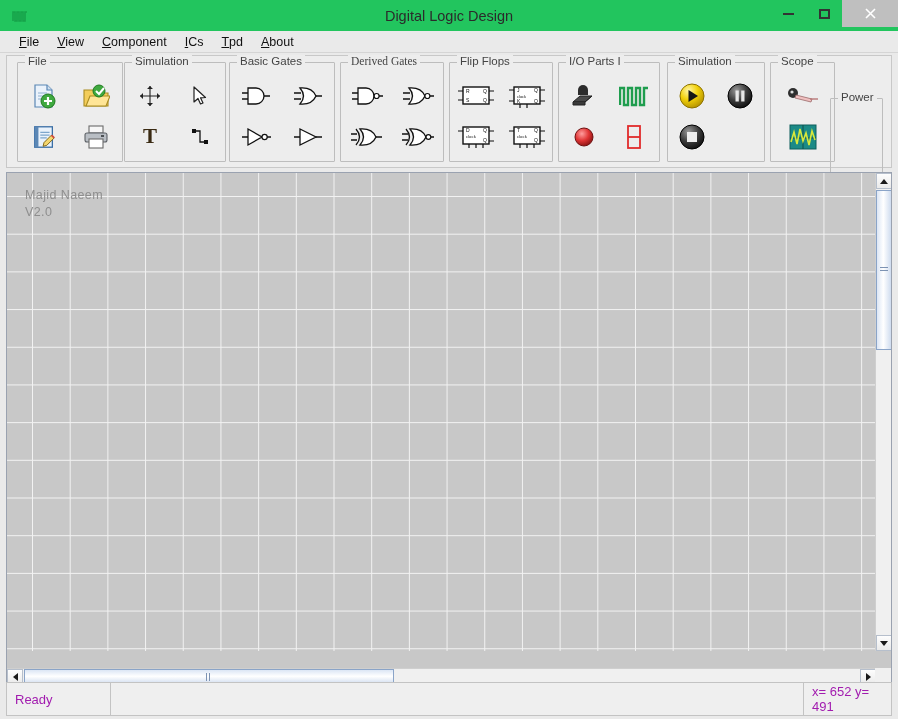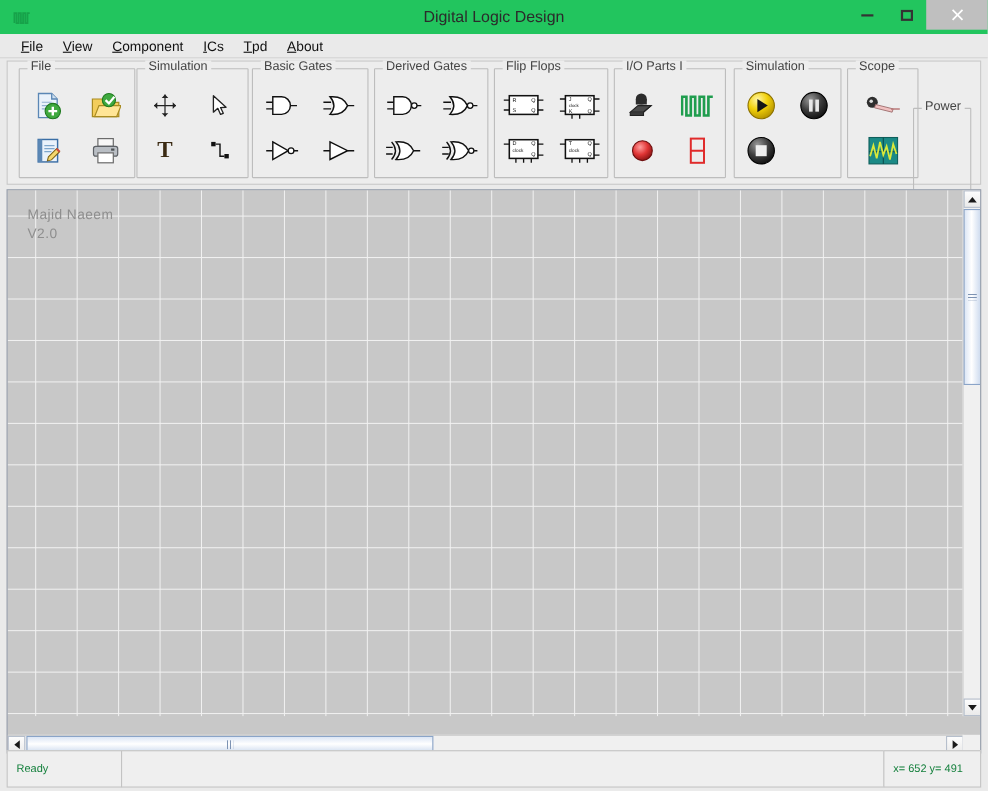--- a/index.html
+++ b/index.html
@@ -173,21 +173,21 @@
   .statusbar {
     position: absolute; left: 6px; top: 682px;
     width: 886px; height: 31px;
     display: flex; align-items: stretch;
   }
   .status-cell {
     border: 1px solid #c3c3c3;
     background: #efefef;
     display: flex; align-items: center;
     padding: 16px 8px;
-    font-size: 10px; color: #15803d;
+    font-size: 13px; color: #a21caf;
   }
   .status-ready { width: 105px; }
   .status-mid { flex: 1; margin-left: -1px; }
   .status-coords { width: 89px; margin-left: -1px; justify-content: flex-start; }
 
   svg { display: block; }
 </style>
 </head>
 <body>
 
@@ -329,21 +329,21 @@
         </div>
         <div class="tool">
           <svg width="36" height="26" viewBox="0 0 36 26">
             <path d="M10 5 L26 13 L10 21 z" fill="#fff" stroke="#111" stroke-width="1.3"></path>
             <path d="M4 13 h6 M26 13 h6" stroke="#111" stroke-width="1.3"></path>
           </svg>
         </div>
       </div>
     </div>
 
-    <div class="group" style="left:333px; width:104px;">
+    <div class="group" style="left:333px; width:104px;font-family:Liberation Serif, serif;">
       <div class="group-label">Derived Gates</div>
       <div class="gridbtns">
         <div class="tool">
           <svg width="36" height="26" viewBox="0 0 36 26">
             <path d="M9 5 h8 a8 8 0 0 1 0 16 h-8 z" fill="#fff" stroke="#111" stroke-width="1.3"></path>
             <circle cx="27.6" cy="13" r="2.5" fill="#fff" stroke="#111" stroke-width="1.2"></circle>
             <path d="M3 10 h6 M3 16 h6 M30 13 h4" stroke="#111" stroke-width="1.3"></path>
           </svg>
         </div>
         <div class="tool">

